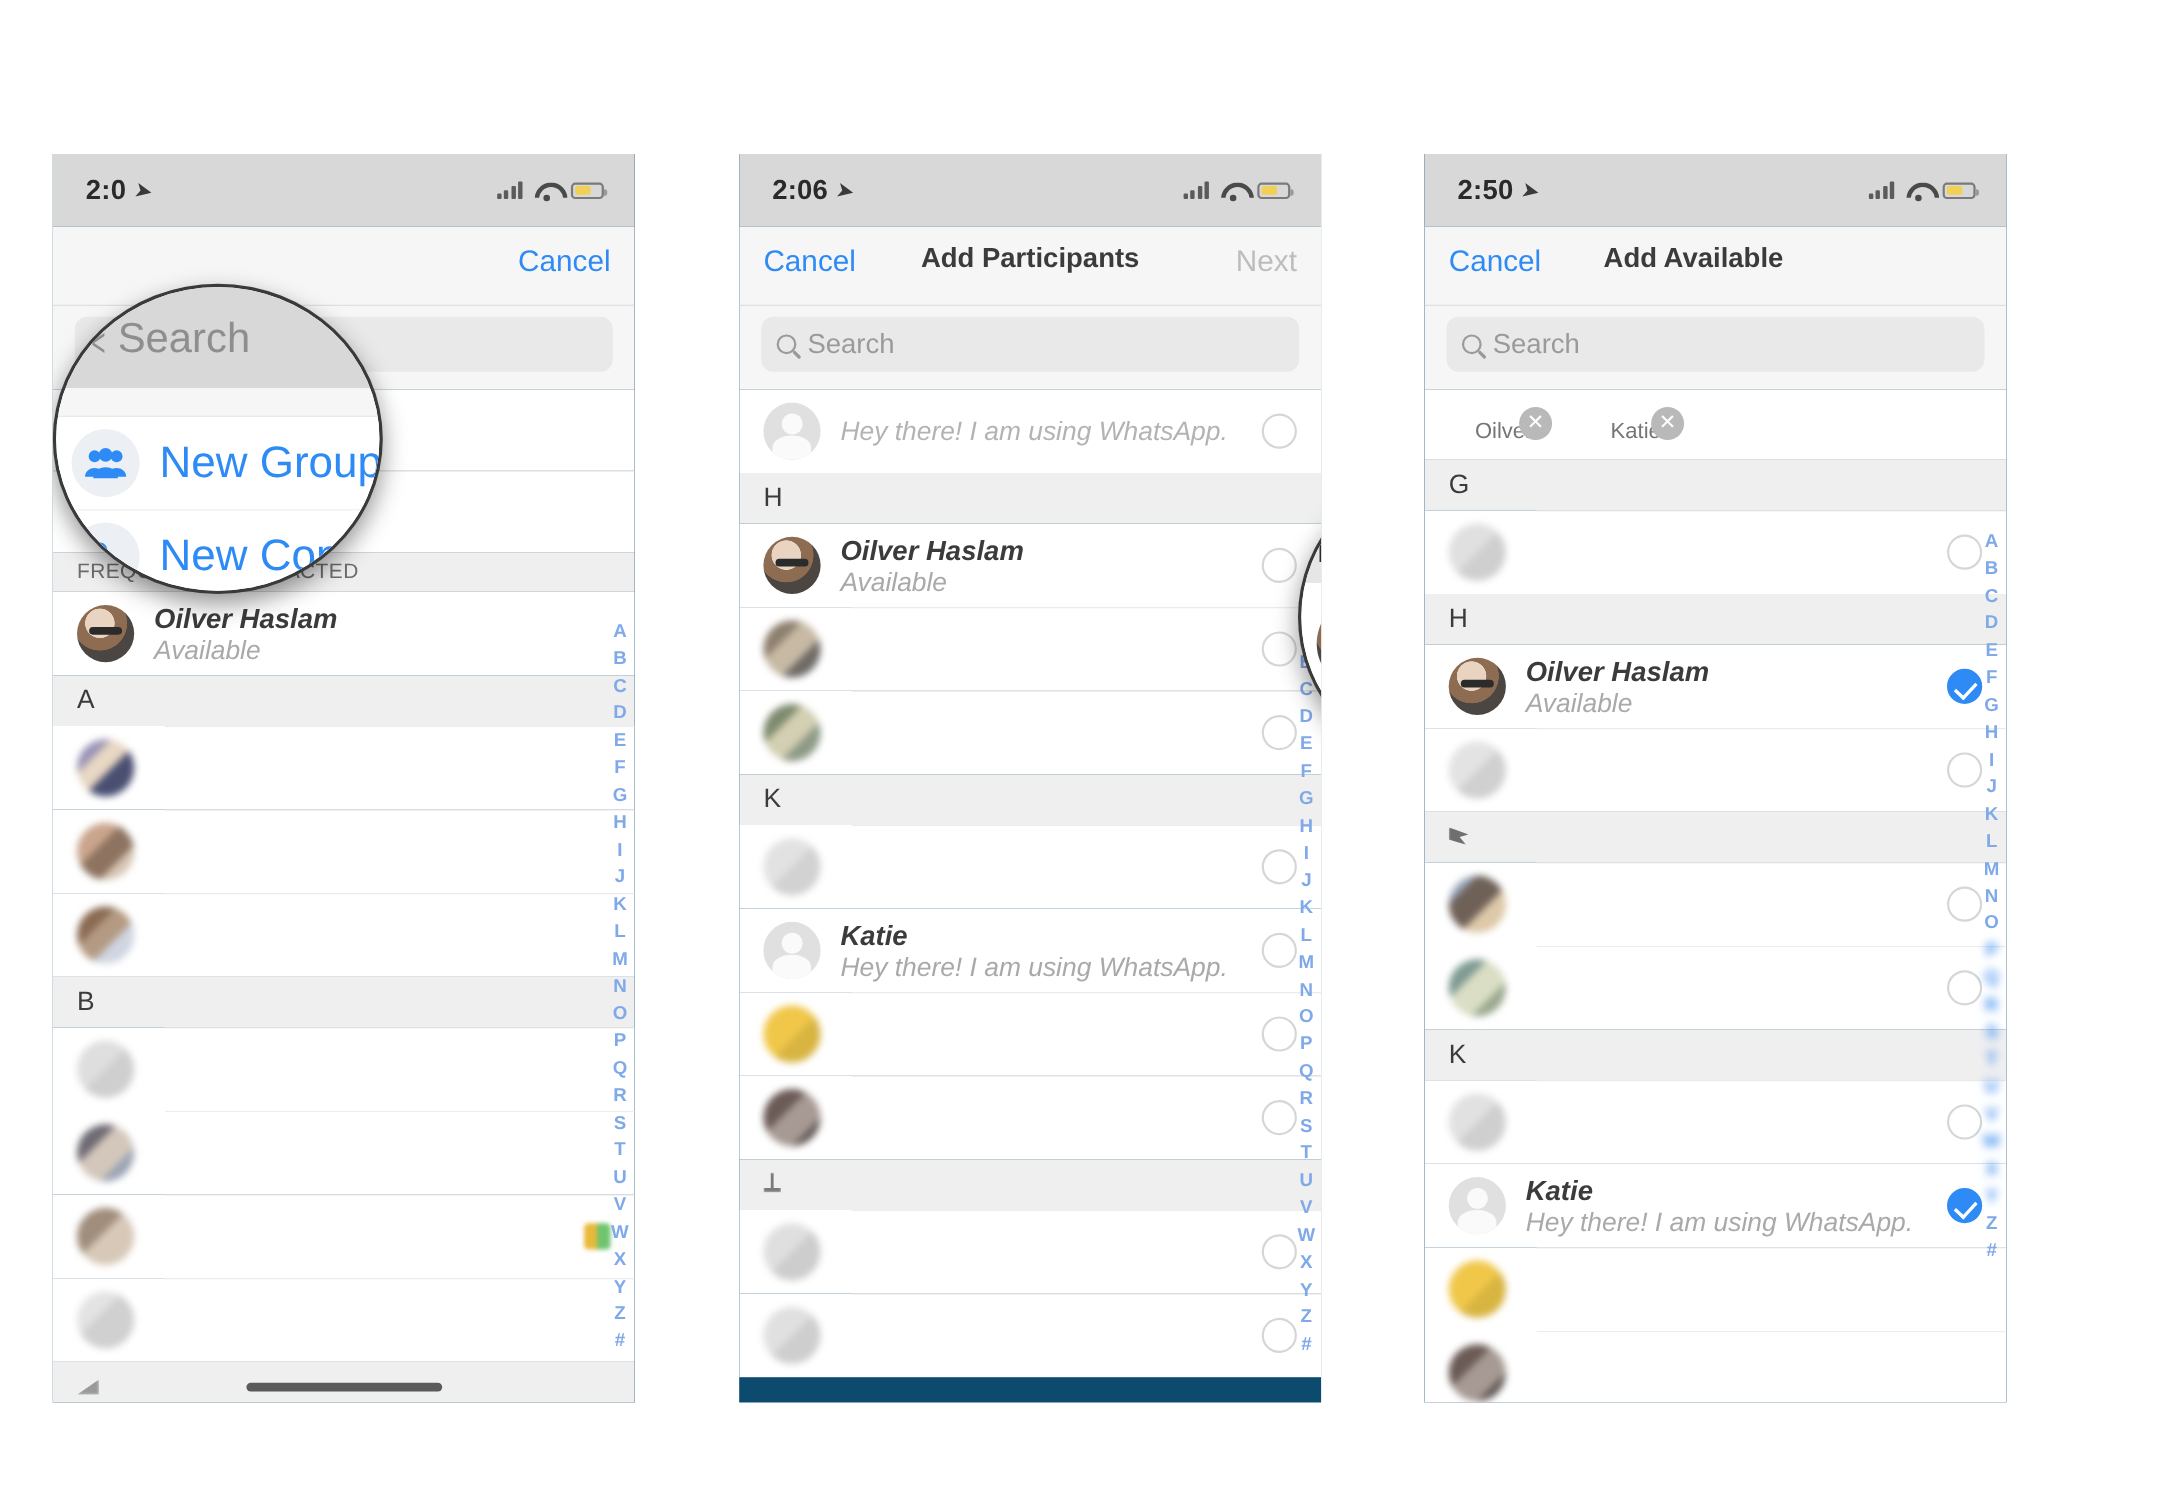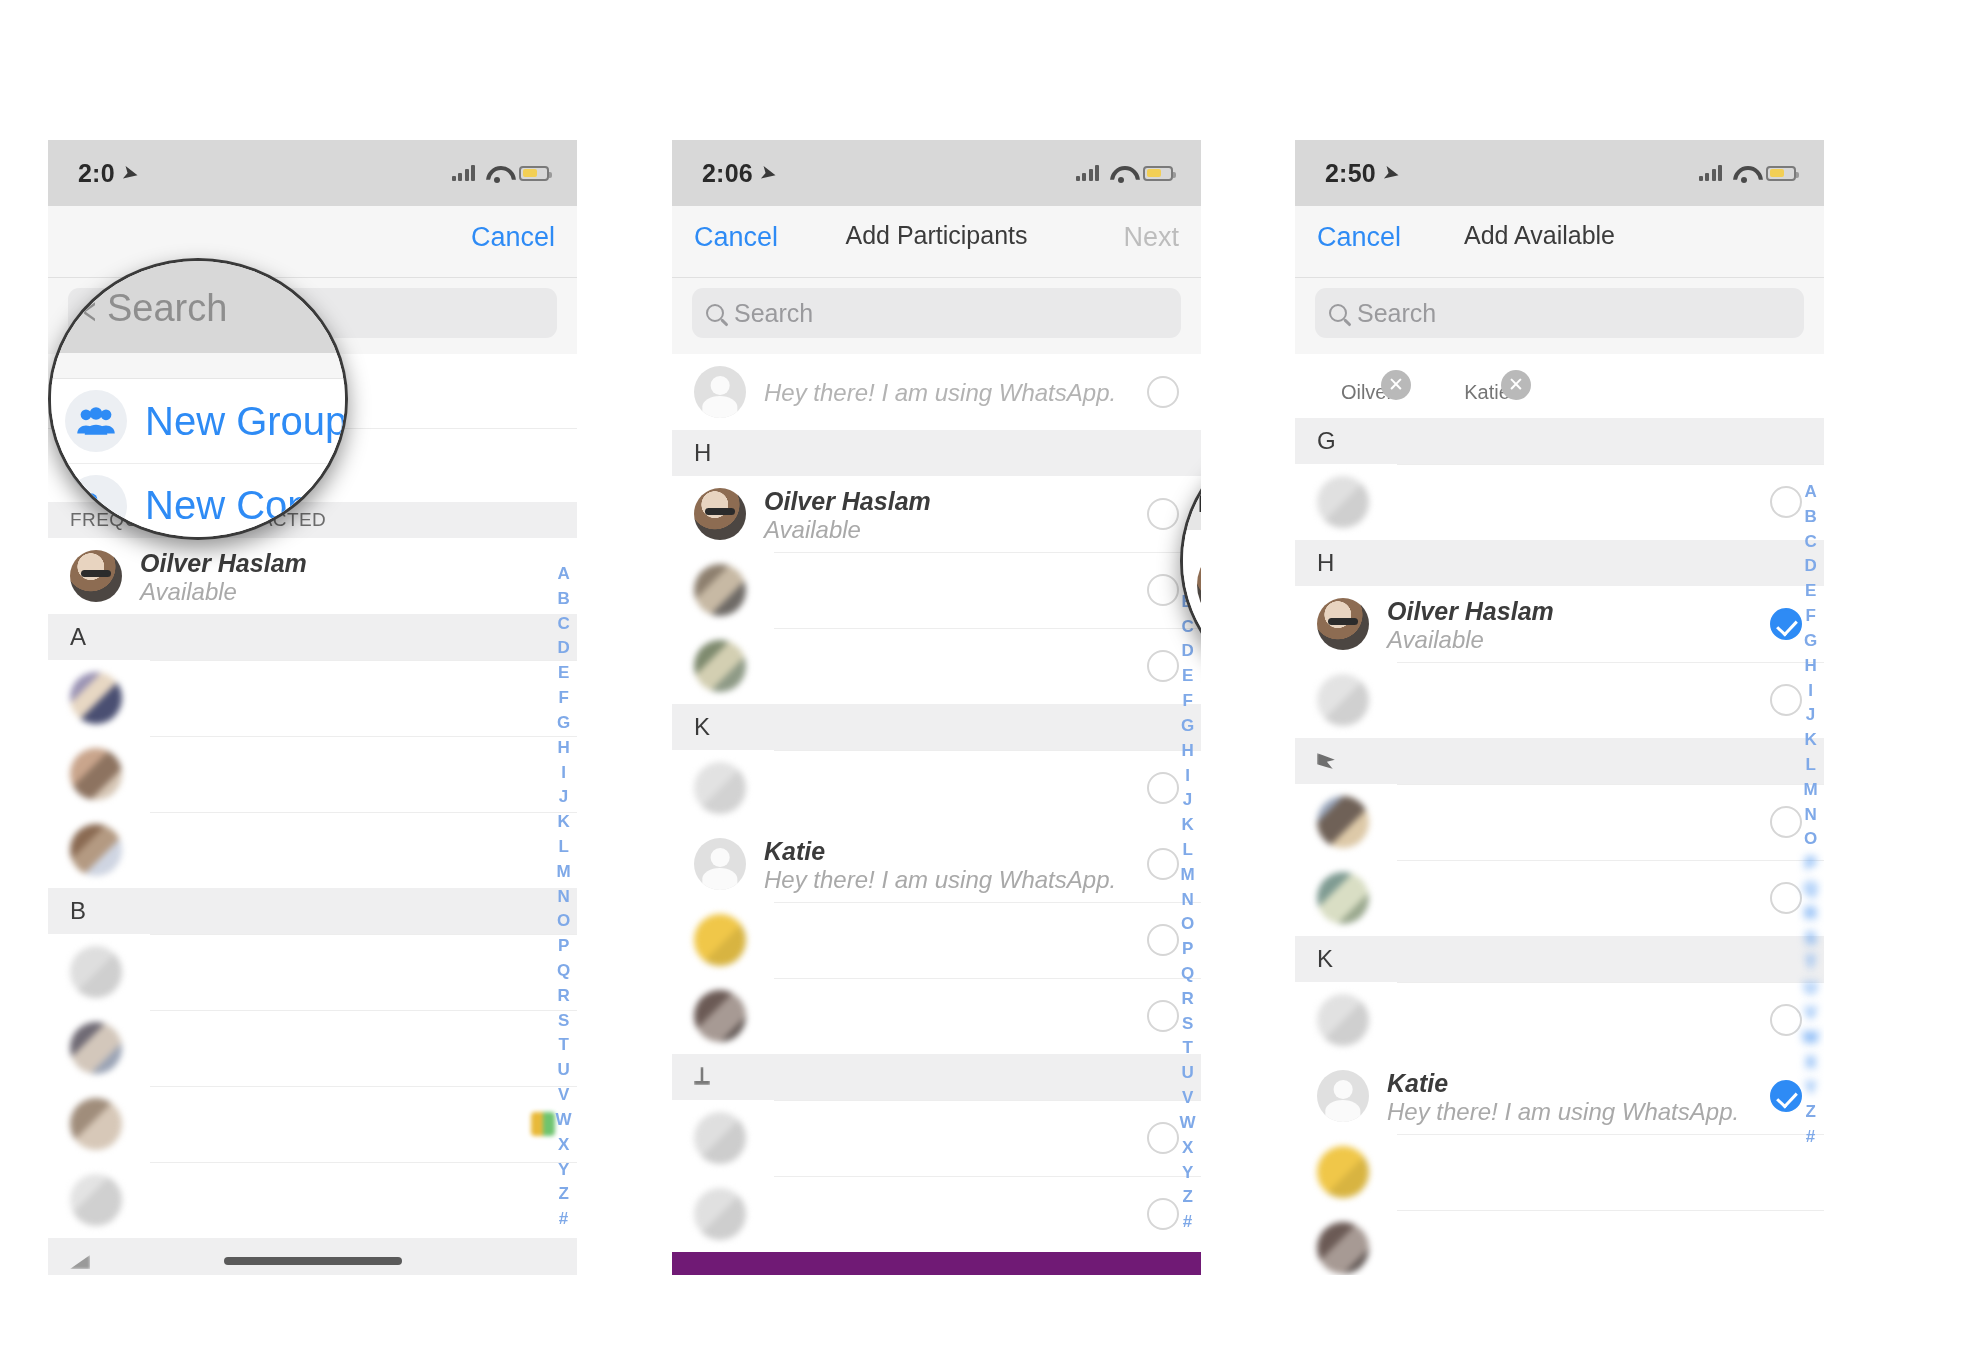--- a/index.html
+++ b/index.html
@@ -10,21 +10,21 @@
     overflow: hidden;
   }
   .stage { position: relative; width: 1976px; height: 1362px; background:#fff; }
 
   
   .phone {
     position: absolute;
     top: 140px;
     width: 529px;
     height: 1135px;
-    background: #701a75;
+    background: #0c4a6e;
     overflow: hidden;
   }
   #phone1 { left: 48px; }
   #phone2 { left: 672px; }
   #phone3 { left: 1295px; }
 
   
   .statusbar {
     height: 66px;
     background: #d8d8d8;
@@ -61,21 +61,21 @@
     background:#f6f6f6;
     border-bottom:1px solid #e0e0e0;
     padding: 14px 22px 12px;
     display:flex; align-items:flex-start;
     position:relative;
     min-height: 72px;
   }
   .nav-btn { font-size:27px; color:#2e8bf5; line-height:34px; white-space:nowrap; }
   .nav-btn.dim { color:#bdbdbd; }
   .nav-center { position:absolute; left:0; right:0; text-align:center; pointer-events:none; }
-  .nav-title { font-size:25px; font-weight:normal; color:#3b3b3b; line-height:30px;text-align:center;}
+  .nav-title { font-size:25px; font-weight:bold; color:#3b3b3b; line-height:30px;text-align:center;}
   .nav-sub { font-size:18px; color:#8d8d8d; margin-top:2px; }
   .nav-right { margin-left:auto; }
 
   
   .searchwrap { background:#f6f6f6; padding: 10px 20px 16px; }
   .searchbox {
     background:#e9e9ea; border-radius:11px; height:50px;
     display:flex; align-items:center; padding:0 14px; gap:10px;
   }
   .mag { width:18px;height:18px;border:2.6px solid #9a9a9d;border-radius:50%;position:relative;flex:none;}

